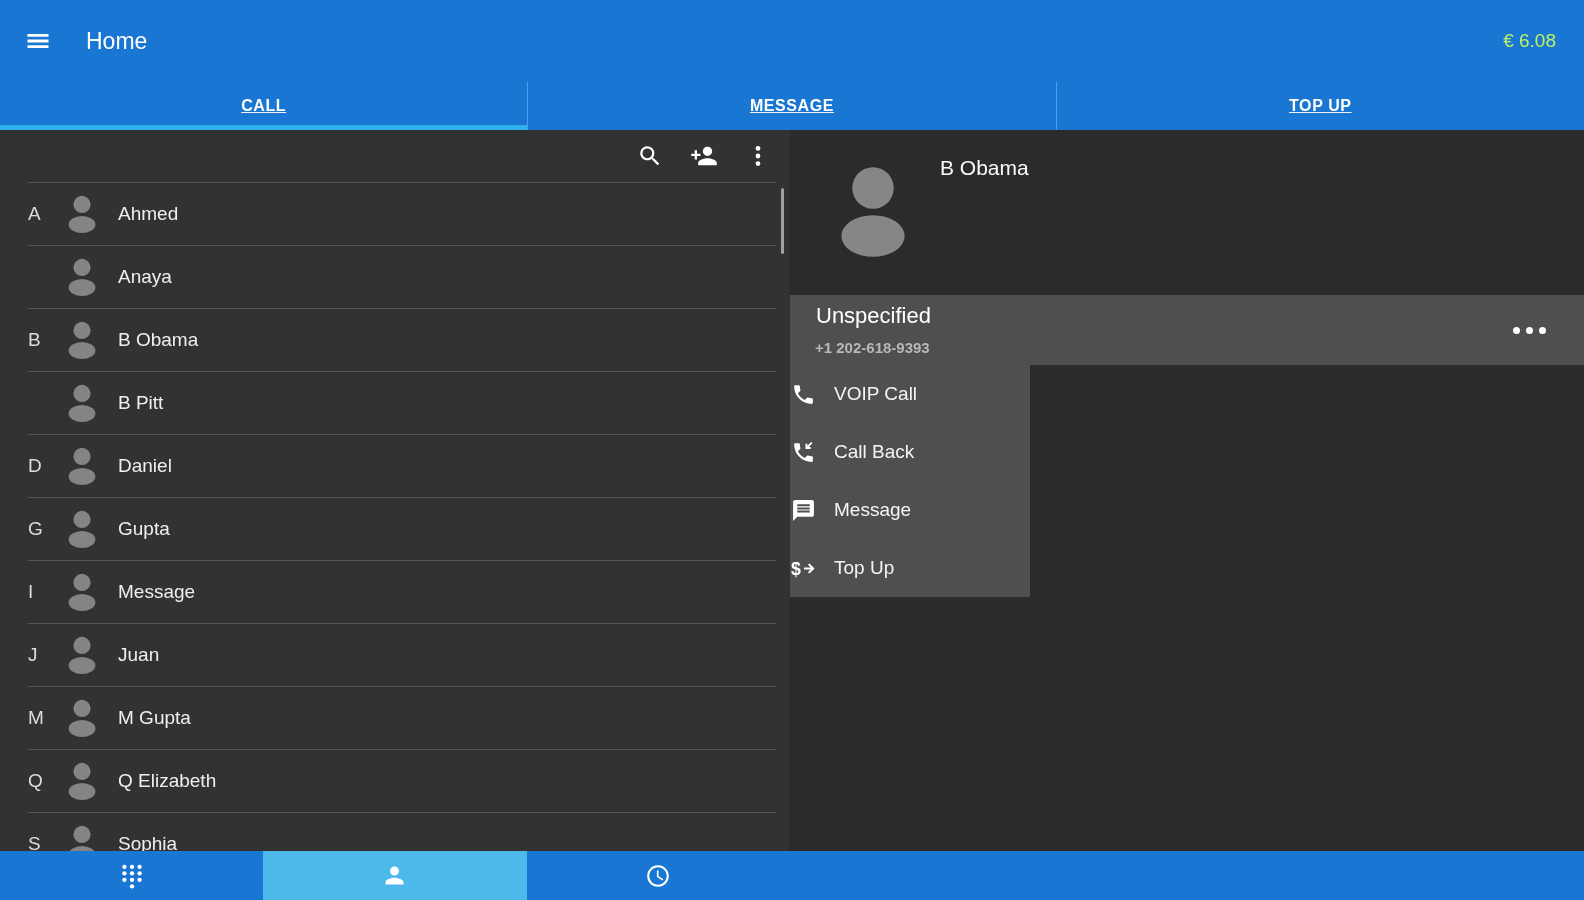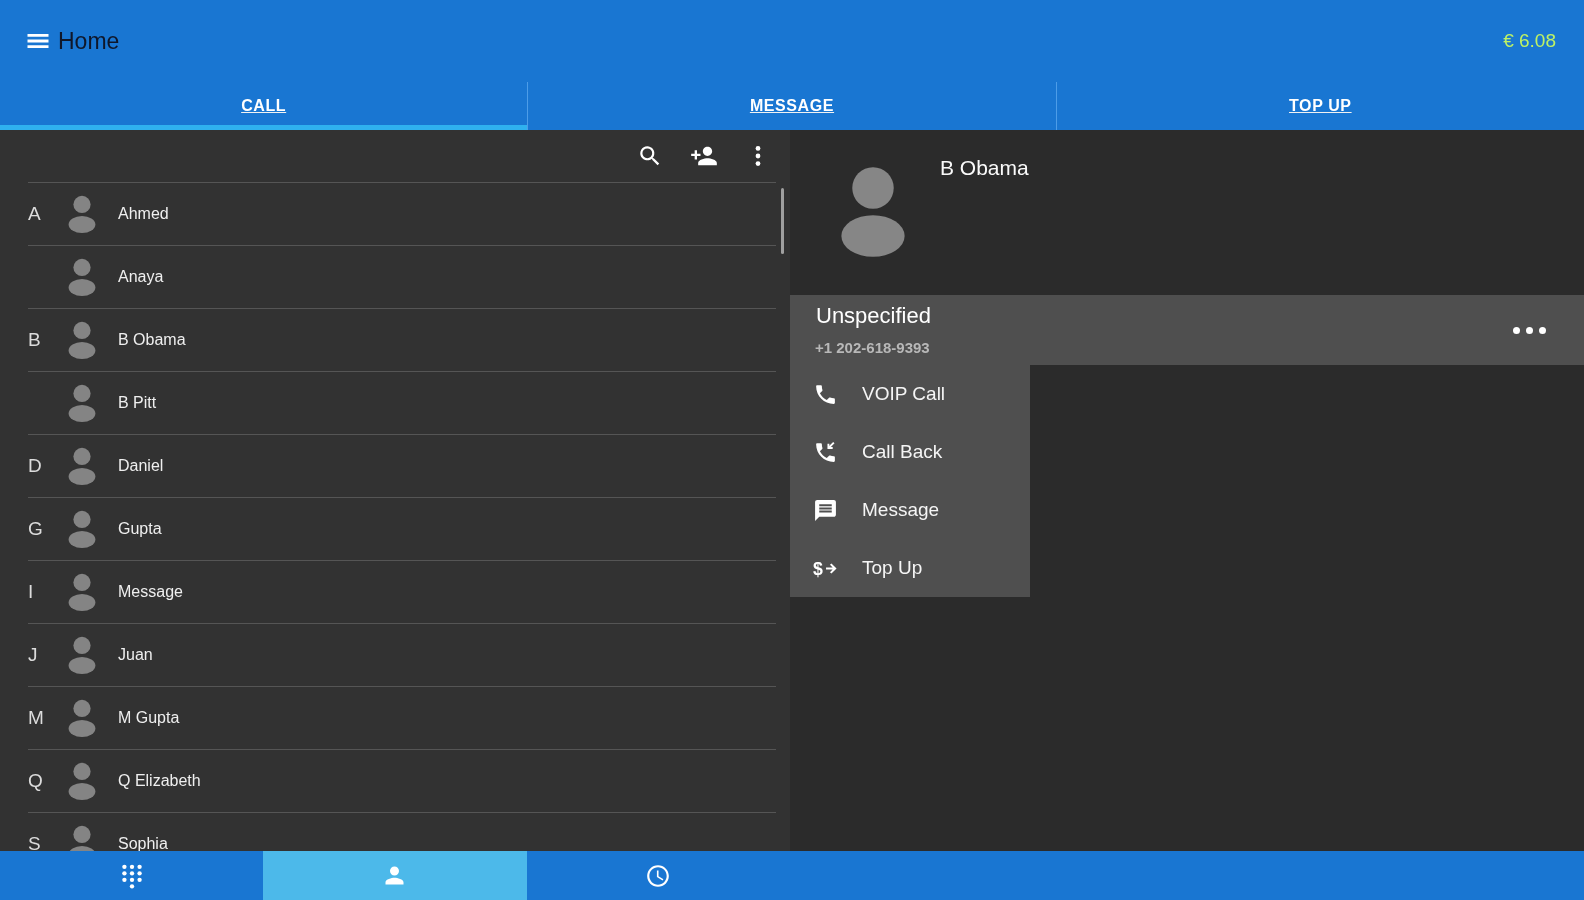--- a/index.html
+++ b/index.html
@@ -12,21 +12,21 @@
   }
   .app { position:absolute; inset:0; }
 
   
   .topbar {
     position:absolute; top:0; left:0; right:0; height:82px;
     background: var(--primary-blue, #1976d2);
     display:flex; align-items:center;
   }
   .hamburger { margin-left:24px; width:30px; height:30px; cursor:pointer; display:flex; align-items:center; }
-  .topbar-title { margin-left:4px; font-size:23px; color:#0f172a; }
+  .topbar-title { margin-left:32px; font-size:23px; color:#ffffff; }
   .topbar-balance { margin-left:auto; margin-right:28px; font-size:19px; color:#bef264; }
 
   
   .tabs {
     position:absolute; top:82px; left:0; right:0; height:48px;
     background: var(--primary-blue, #1976d2);
     display:flex;
     text-decoration:underline;
   }
   .tab {
@@ -54,21 +54,21 @@
     position:absolute; top:52px; left:0; right:14px; bottom:0; overflow:hidden;
   }
   .contact-row {
     height:63px; margin-left:28px;
     display:flex; align-items:center;
     border-top:1px solid var(--divider, #555555);
     cursor:pointer;
   }
   .row-letter { width:34px; font-size:19px; color:#dcdcdc; }
   .row-avatar { width:40px; height:42px; flex:0 0 auto; }
-  .row-name { margin-left:16px; font-size:16px; color:#efefef; }
+  .row-name { margin-left:16px; font-size:19px; color:#efefef; }
   .scroll-thumb {
     position:absolute; right:6px; top:58px; width:3px; height:66px;
     background:#a0a0a0; border-radius:2px; cursor:grab;
   }
 
   .detail-panel {
     position:absolute; top:130px; left:790px; right:0; bottom:49px;
     background: var(--detail-background, #2b2b2b);
   }
   .detail-header { position:absolute; top:0; left:0; right:0; height:165px; }
@@ -86,21 +86,21 @@
     position:absolute; right:38px; top:0; height:70px; display:flex; align-items:center; gap:6px;
     cursor:pointer;
   }
   .band-overflow i { width:7px; height:7px; background:#fff; border-radius:50%; display:block; }
 
   .action-menu {
     position:absolute; top:235px; left:0; width:240px; height:232px;
     background: var(--panel-gray, #4f4f4f);
   }
   .action-row {
-    height:58px; display:flex; align-items:center; padding-left:22px; gap:24px;
+    height:58px; display:flex; align-items:center; gap:18px;
     cursor:pointer;
     text-align:center;
   }
   .action-icon { width:26px; height:26px; display:flex; align-items:center; justify-content:center; }
   .action-label { font-size:19px; color:#f5f5f5; }
 
   
   .bottombar {
     position:absolute; bottom:0; left:0; right:0; height:49px;
     background: var(--primary-blue, #1976d2);

